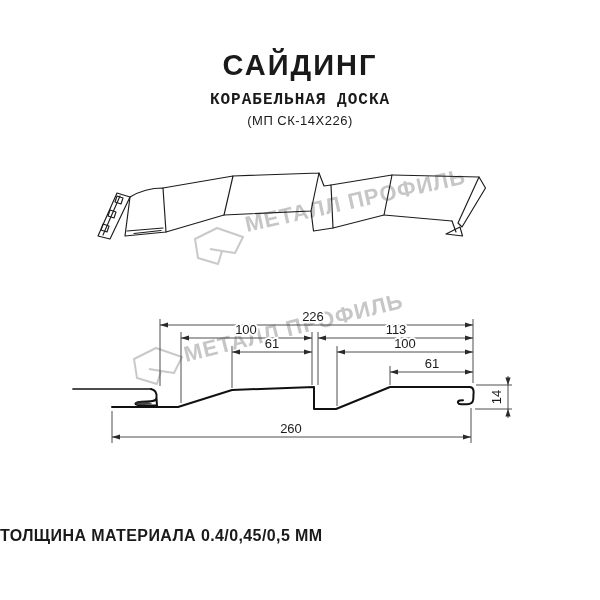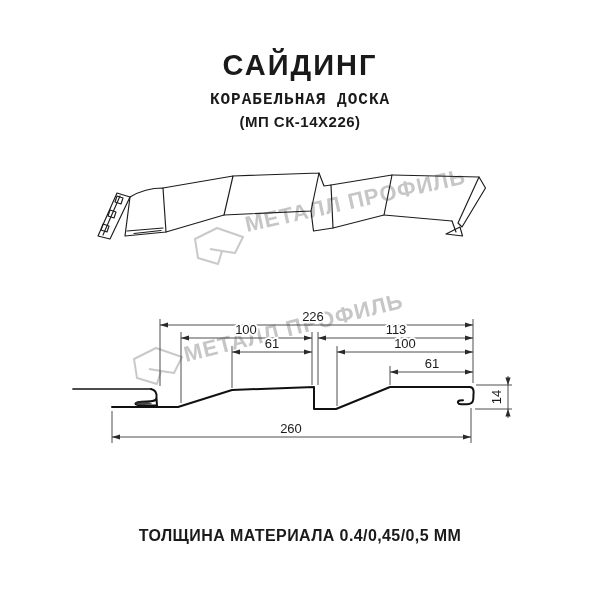--- a/index.html
+++ b/index.html
@@ -3,23 +3,23 @@
 <meta charset="utf-8">
 <style>
   html,body{margin:0;padding:0;background:#fff;}
   .page{
     position:relative;width:600px;height:600px;background:#fff;overflow:hidden;
     font-family:"Liberation Sans","DejaVu Sans",sans-serif;color:#1a1a1a;
   }
   .header{position:absolute;top:50px;left:0;width:600px;text-align:center;}
   .title{font-size:29px;font-weight:800;letter-spacing:2px;line-height:1.1;margin:0;}
   .subtitle{font-size:16px;font-weight:700;letter-spacing:1px;margin-top:9px;font-family:Liberation Mono, monospace;}
-  .model{font-size:15px;font-weight:700;letter-spacing:.5px;margin-top:4px;}
+  .model{font-size:13px;font-weight:400;letter-spacing:.5px;margin-top:4px;}
   .footer{
-    position:absolute;top:527px;left:0;width:600px;text-align:center;
+    position:absolute;top:527px;left:0;width:600px;
     font-size:16px;font-weight:700;letter-spacing:.4px;
   }
   svg{position:absolute;left:0;top:0;}
   .wm-text{
     font-family:"Liberation Sans","DejaVu Sans",sans-serif;
     font-size:22px;font-weight:700;letter-spacing:1px;fill:#c6c6c6;
   }
   .wm-logo{fill:none;stroke:#c9c9c9;stroke-width:2;stroke-linejoin:round;}
   .ln{fill:none;stroke:#1c1c1c;stroke-width:1.15;stroke-linejoin:round;stroke-linecap:round;}
   .prof{fill:none;stroke:#111;stroke-width:2;stroke-linejoin:round;stroke-linecap:round;}

